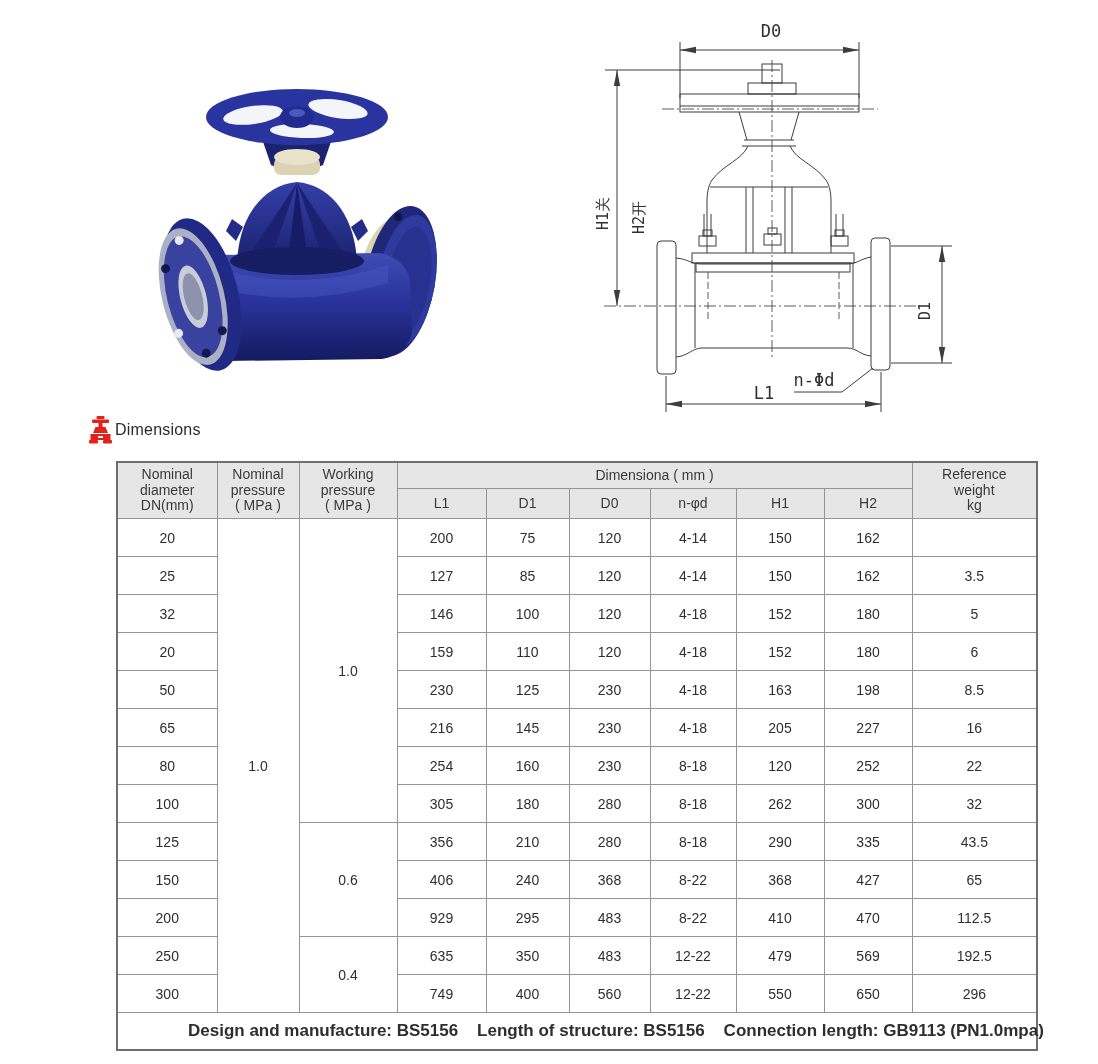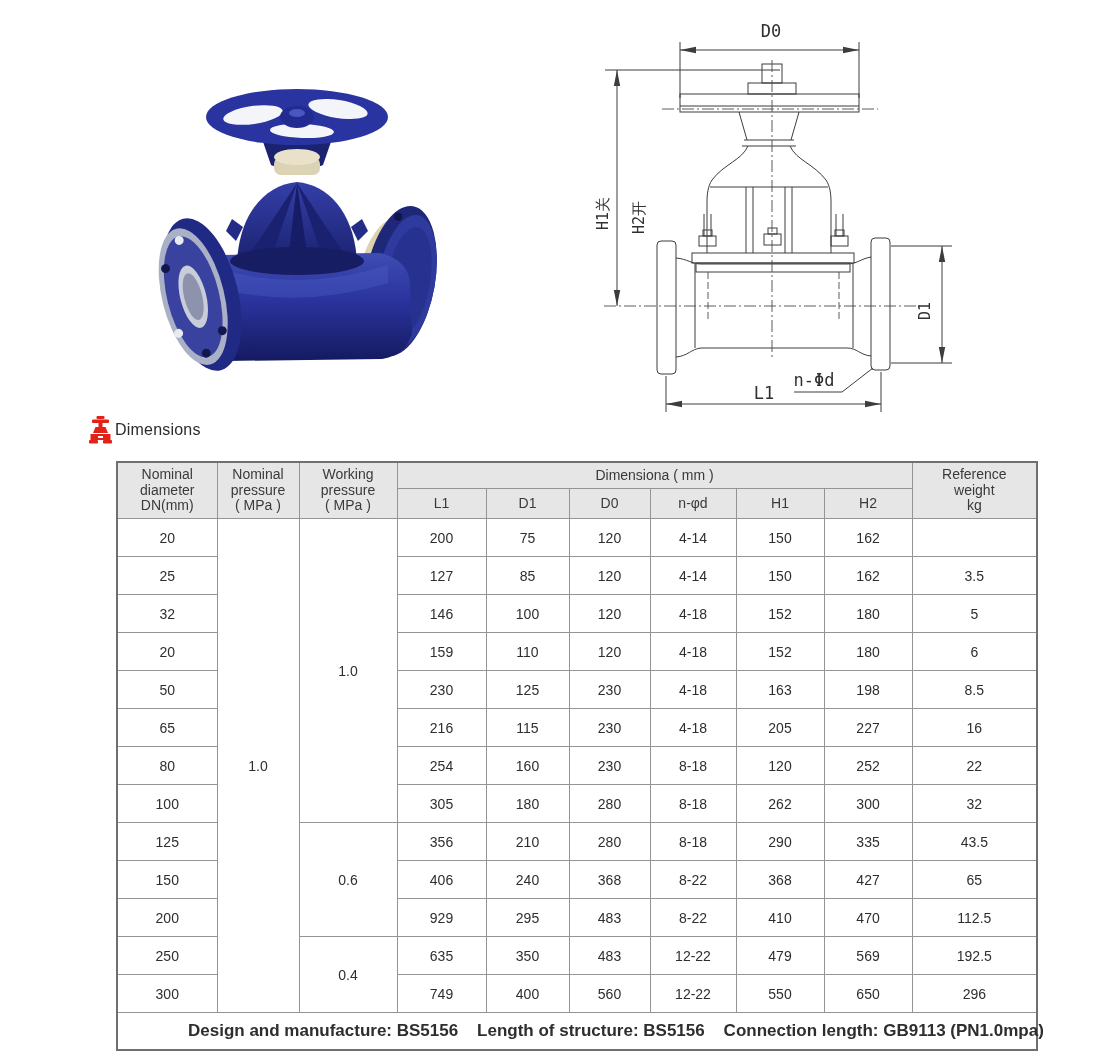--- a/index.html
+++ b/index.html
@@ -288,21 +288,21 @@
       <td>125</td>
       <td>230</td>
       <td>4-18</td>
       <td>163</td>
       <td>198</td>
       <td>8.5</td>
     </tr>
     <tr>
       <td>65</td>
       <td>216</td>
-      <td>115</td>
+      <td>145</td>
       <td>230</td>
       <td>4-18</td>
       <td>205</td>
       <td>227</td>
       <td>16</td>
     </tr>
     <tr>
       <td>80</td>
       <td>254</td>
       <td>160</td>

